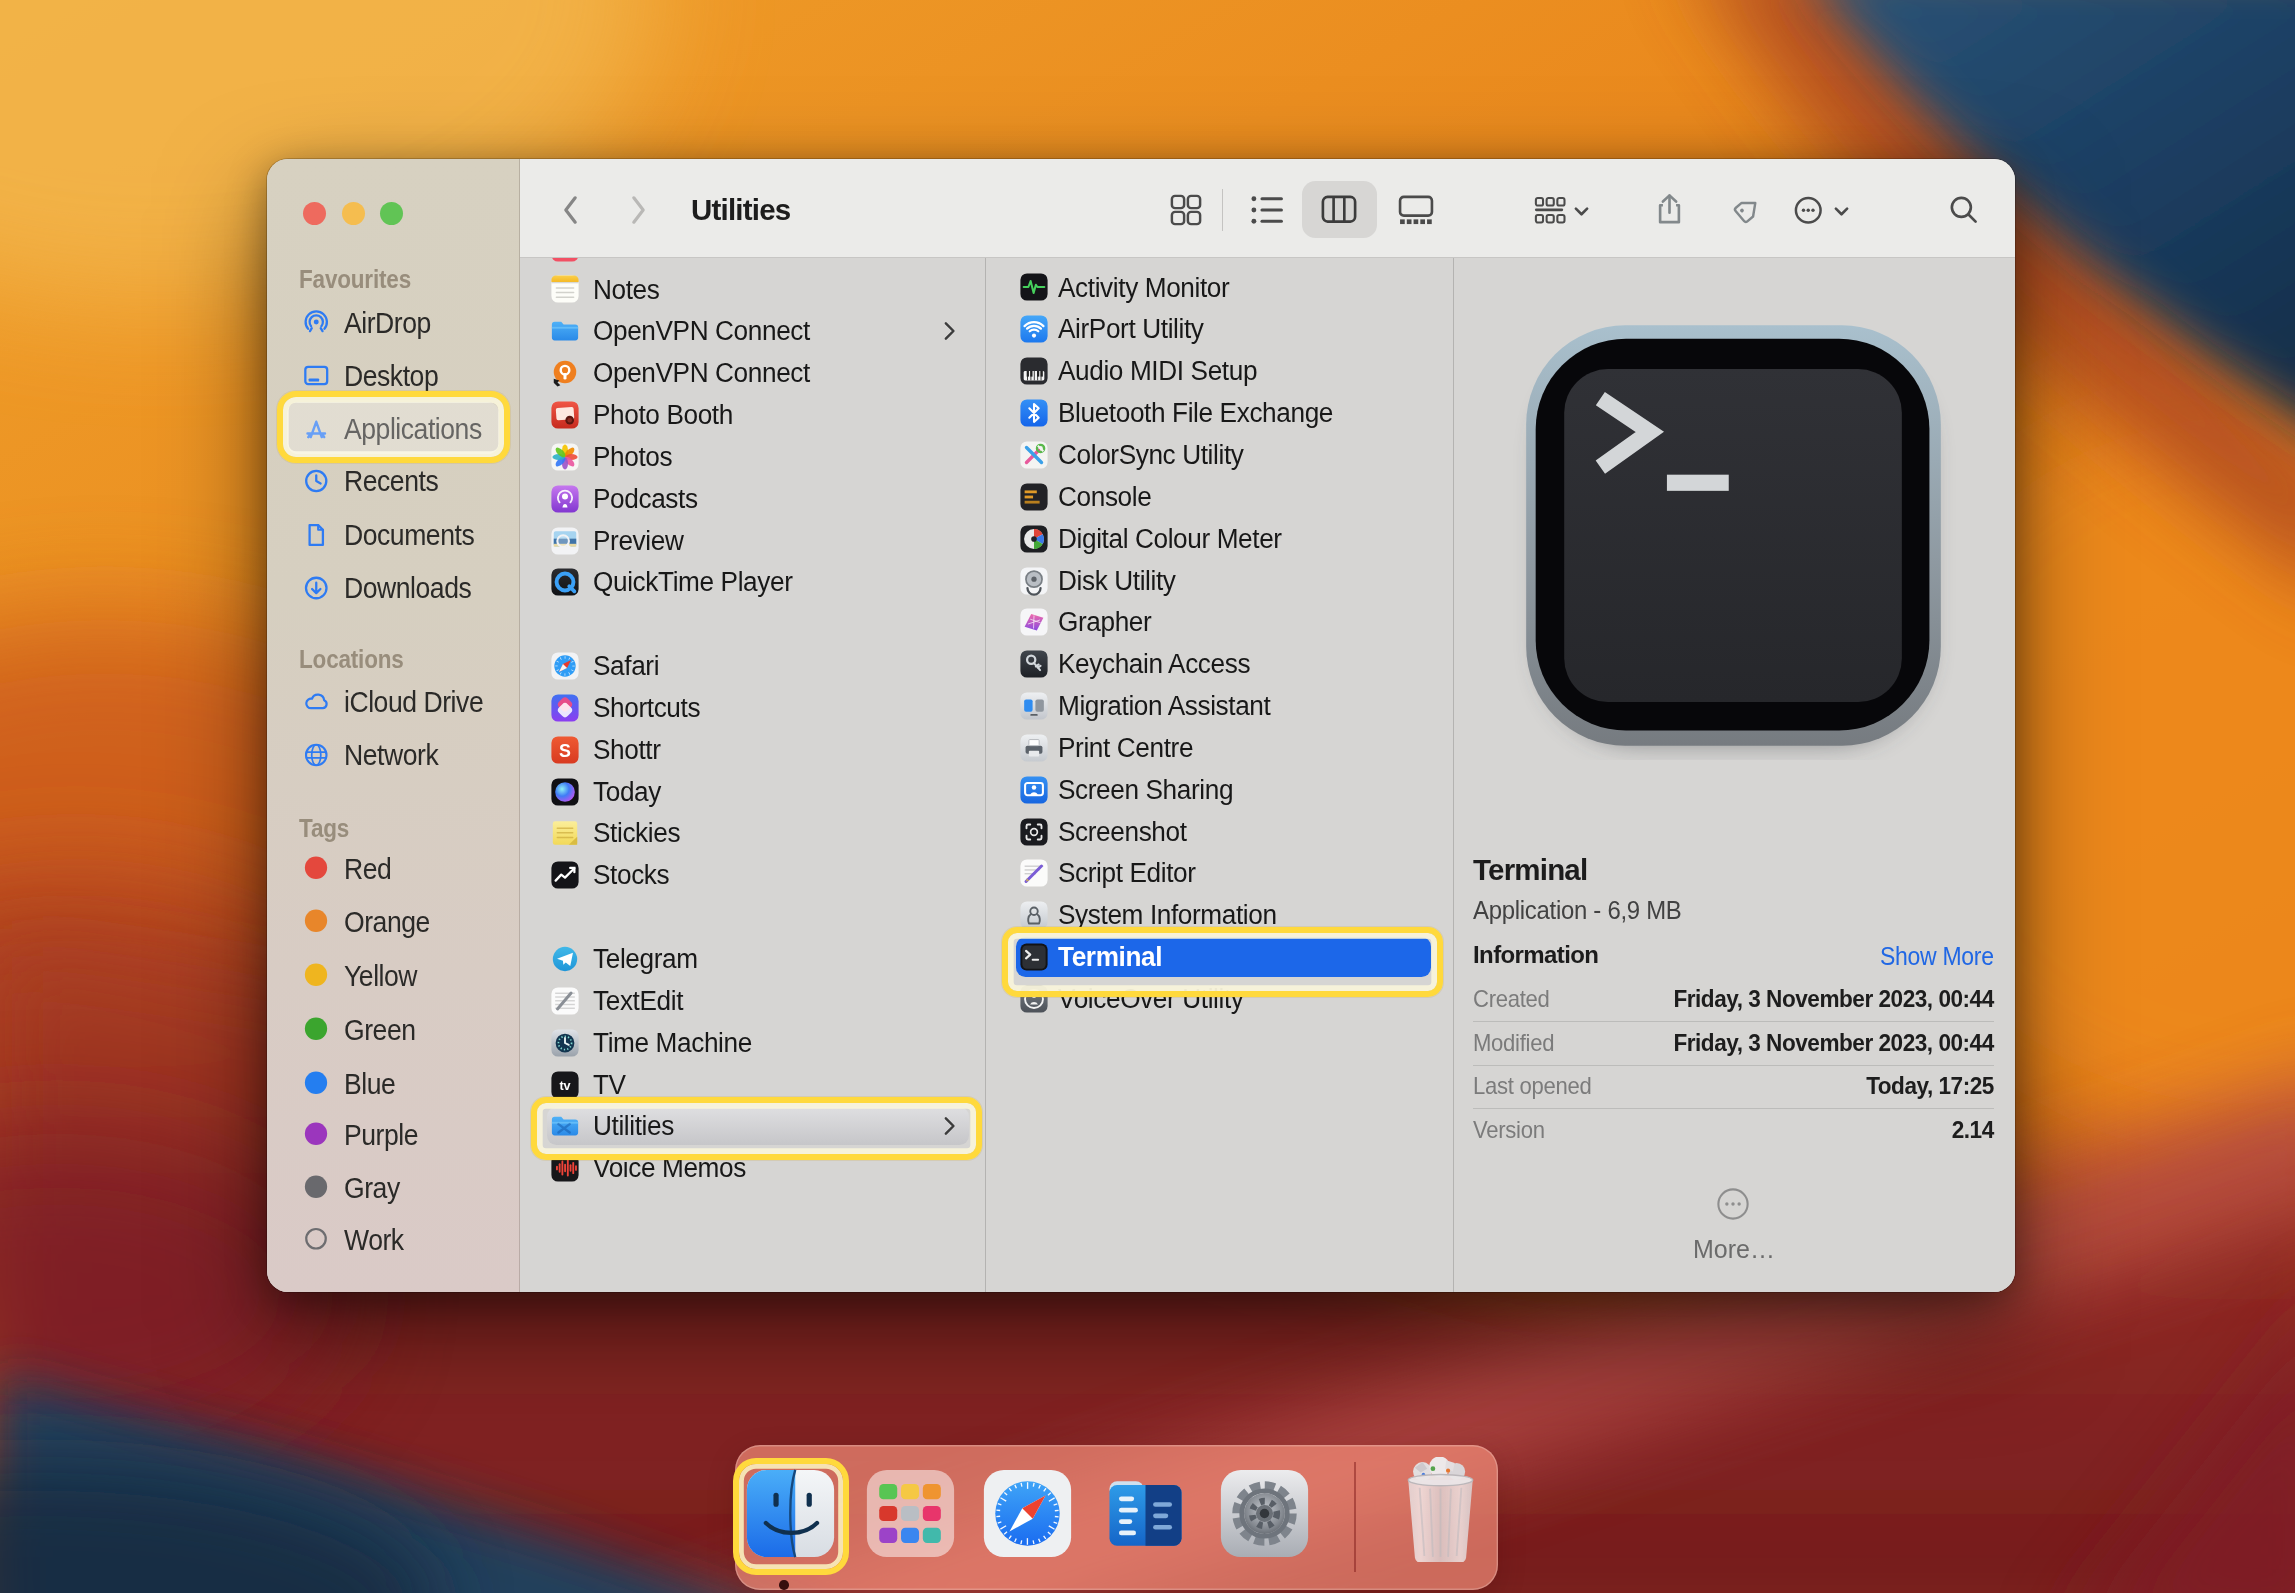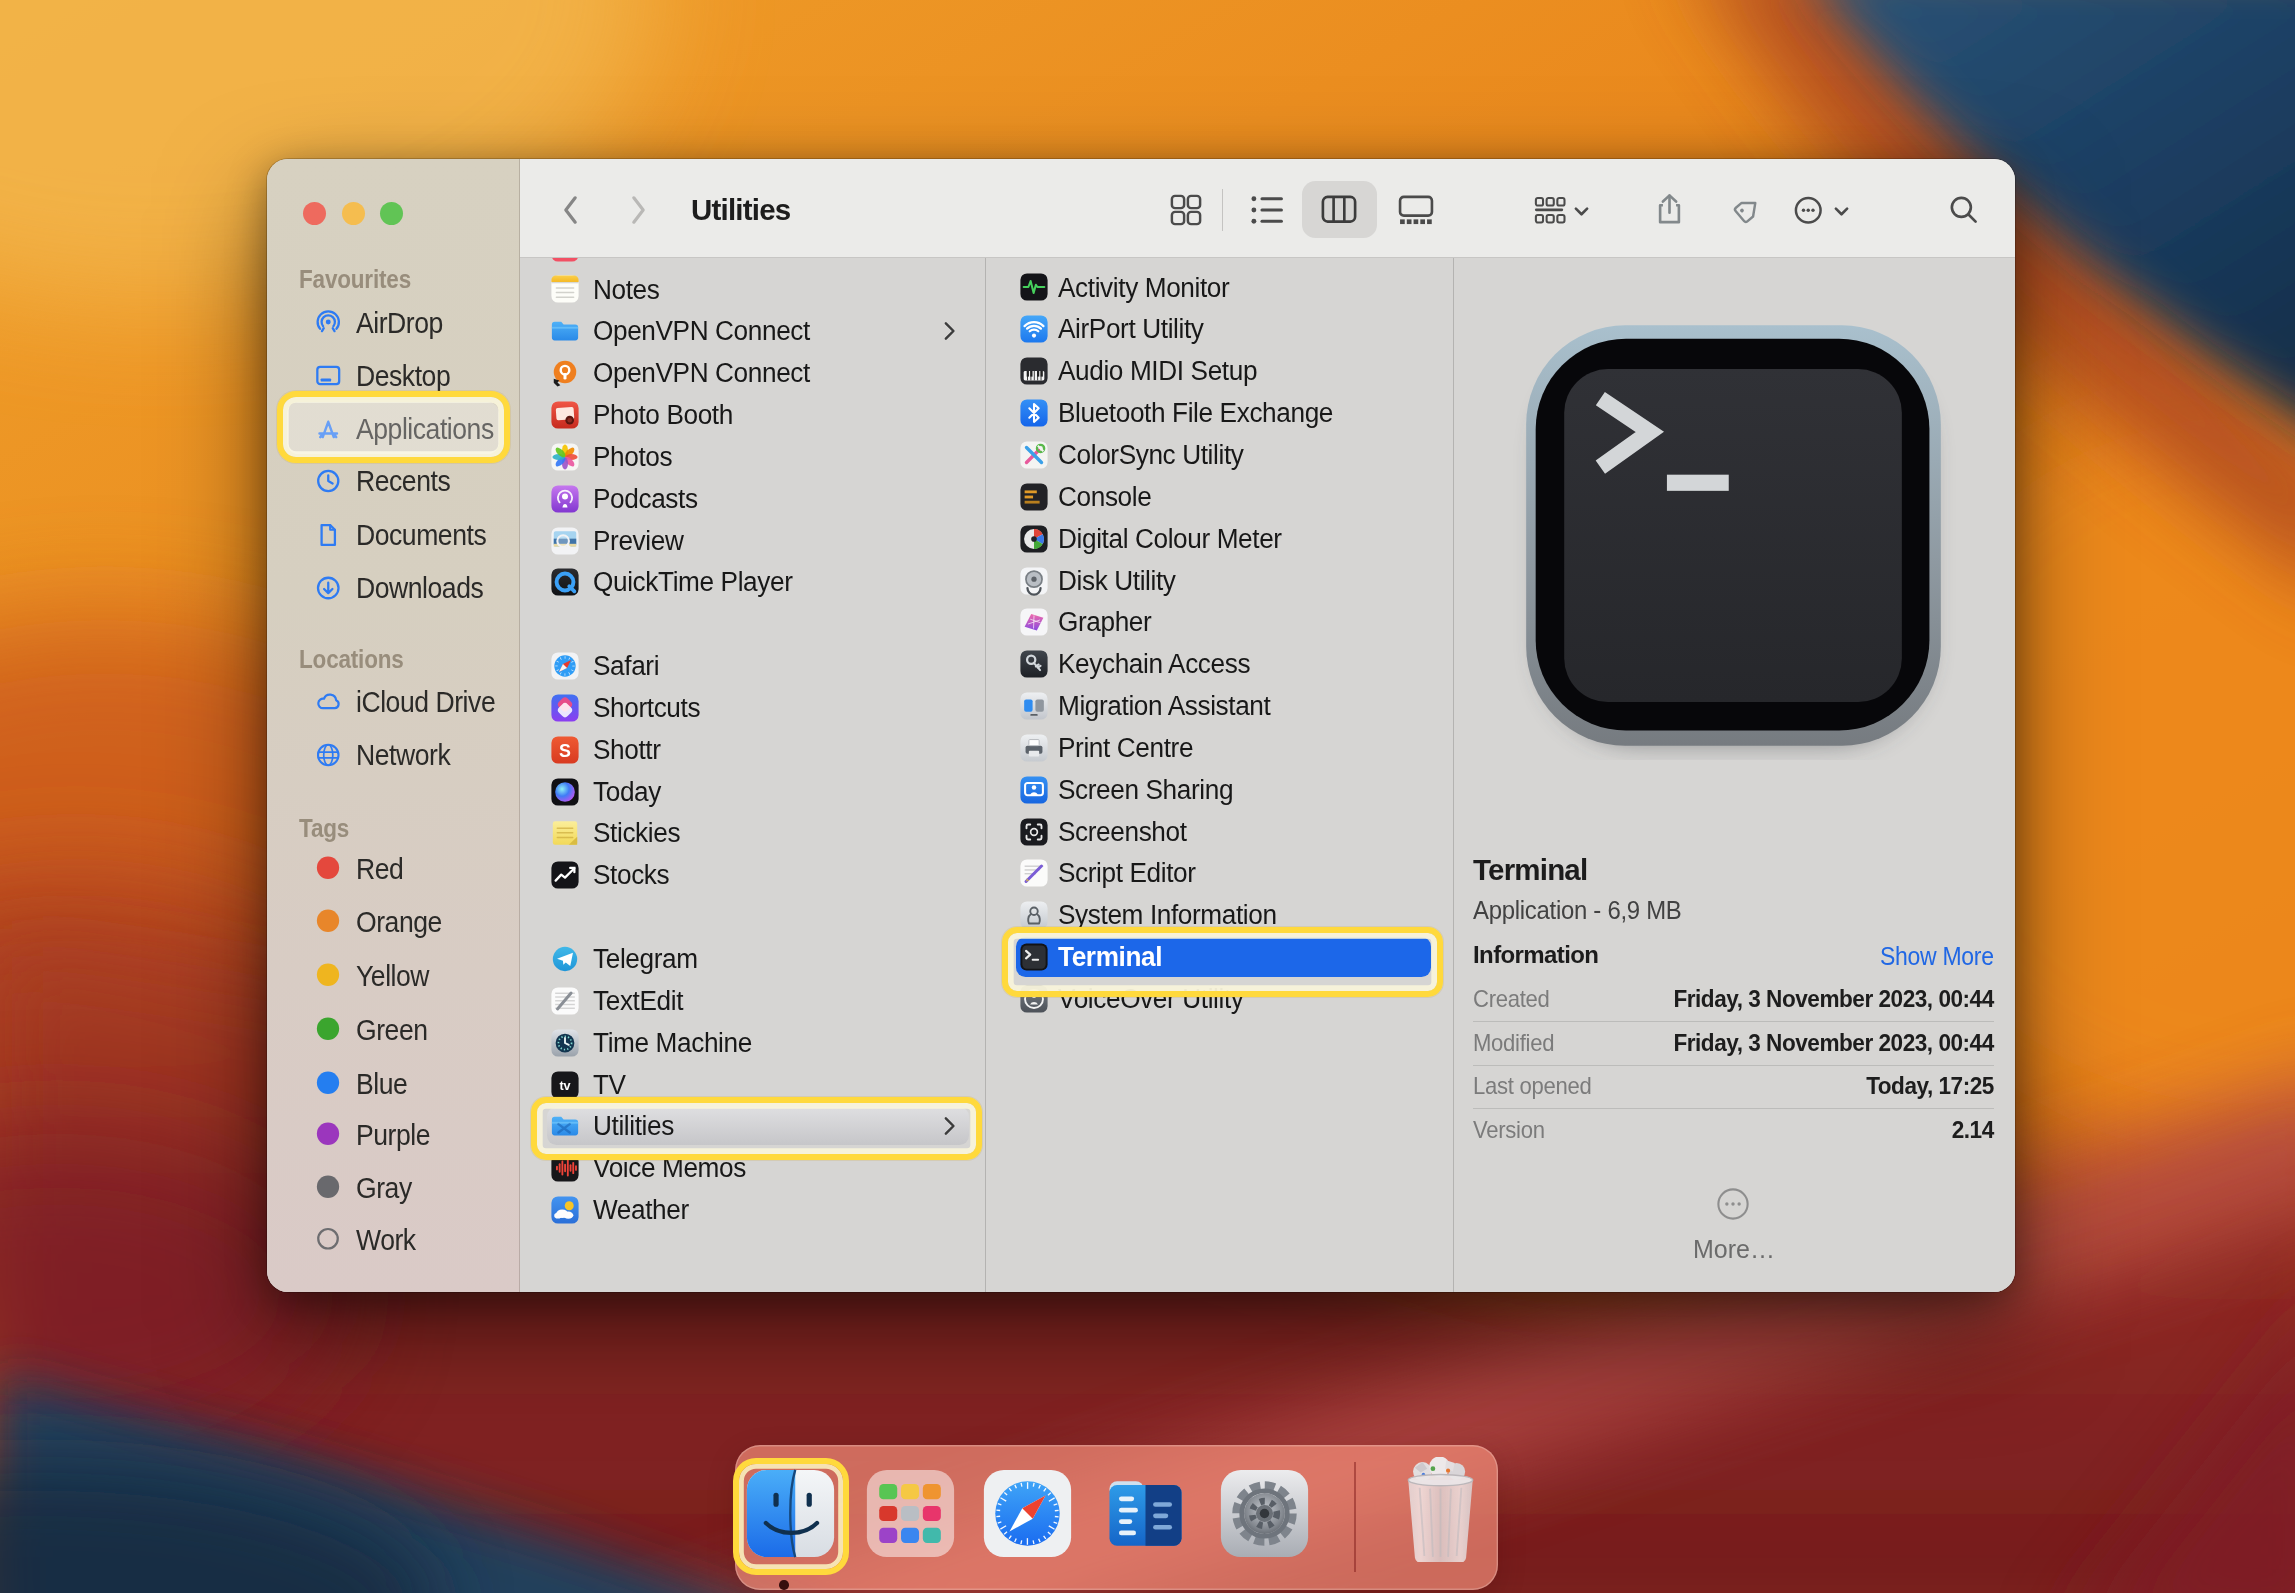--- a/index.html
+++ b/index.html
@@ -2,21 +2,21 @@
 <html style="font-size:15px"><head><meta charset="utf-8">
 <style>
 *{margin:0;padding:0;box-sizing:border-box}
 html,body{width:2296px;height:1593px;overflow:hidden;background:#e07a18;font-family:"Liberation Sans",sans-serif}
 #stage{position:relative;width:2296px;height:1593px;overflow:hidden}
 #wp{position:absolute;left:0;top:0}
 #win{position:absolute;left:267px;top:159px;width:1748px;height:1133px;border-radius:21px;background:#d6d5d3;box-shadow:0 43px 105px rgba(0,0,0,0.5),0 9.5px 38px rgba(0,0,0,0.35),0 0 0 1px rgba(0,0,0,0.18);overflow:hidden}
 #sidebar{position:absolute;left:0;top:0;width:253px;height:1133px;background:linear-gradient(180deg,#d7d1c1 0%,#d6cfc0 38%,#d8ccc4 72%,#dacac7 100%);border-right:1px solid rgba(90,80,70,0.25)}
 .tl{position:absolute;top:43px;width:23px;height:23px;border-radius:50%}
 .shead{position:absolute;left:32px;font-size:25px;font-weight:bold;color:#988d7c;letter-spacing:-0.2px;white-space:nowrap;transform:translateY(-50%) scaleX(0.9);transform-origin:left center}
-.srow{position:absolute;left:12px;width:274px;height:53px}
+.srow{position:absolute;left:0;width:274px;height:53px}
 .srow .si{position:absolute;left:35px;top:50%;transform:translateY(-50%);width:28.5px;height:28.5px}
 .srow .sl{position:absolute;left:77px;top:50%;transform:translateY(-50%) scaleX(0.90);transform-origin:left center;font-size:29.5px;color:#2b2a28;letter-spacing:-0.5px;white-space:nowrap}
 #toolbar{position:absolute;left:253px;top:0;width:1495px;height:99px;background:#ebebe9;border-bottom:1px solid #c7c6c4}
 #content{position:absolute;left:253px;top:99px;width:1495px;height:1034px;background:#d6d5d3}
 .cdiv{position:absolute;top:0;bottom:0;width:1px;background:#b4b3b1}
 .row{position:absolute;left:0;right:0;height:42px}
 .row .ai{position:absolute;top:5.7px}
 .row .rl{position:absolute;top:50%;transform:translateY(-50%) scaleX(0.97);transform-origin:left center;font-size:27px;color:#181818;letter-spacing:-0.4px;white-space:nowrap}
 .chev{position:absolute;top:50%;transform:translateY(-50%);width:13.3px;height:21px}
 .ann{position:absolute;border:6.7px solid #ffd93c;box-shadow:inset 0 0 0 5.7px rgba(248,243,218,0.95),0 0 0 1px rgba(200,150,0,0.15);border-radius:17px}
@@ -538,36 +538,20 @@
                 <rect x="6.4" y="13.5" width="2" height="5" rx="1" fill="#ee4338"></rect>
                 <rect x="9.3" y="11.0" width="2" height="10" rx="1" fill="#ee4338"></rect>
                 <rect x="12.200000000000001" y="8.0" width="2" height="16" rx="1" fill="#ee4338"></rect>
                 <rect x="15.100000000000001" y="11.5" width="2" height="9" rx="1" fill="#ee4338"></rect>
                 <rect x="18.0" y="7.0" width="2" height="18" rx="1" fill="#ee4338"></rect>
                 <rect x="20.9" y="12.0" width="2" height="8" rx="1" fill="#ee4338"></rect>
                 <rect x="23.799999999999997" y="9.5" width="2" height="13" rx="1" fill="#ee4338"></rect>
                 <rect x="26.699999999999996" y="13.0" width="2" height="6" rx="1" fill="#ee4338"></rect>
               </svg></span>
             <span class="rl" style="left:73px">Voice Memos</span>
-          </div>
-<div class="row" style="top:931px">
-            <span class="ai" style="left:30px"><svg viewBox="0 0 32 32" width="30" height="30">
-                <defs>
-                  <linearGradient id="g25" x1="0" y1="0" x2="0" y2="1">
-                    <stop offset="0" stop-color="#4394f0"></stop>
-                    <stop offset="1" stop-color="#2a6fd8"></stop>
-                  </linearGradient>
-                </defs>
-                <rect x="1.5" y="1.5" width="29" height="29" rx="7" fill="url(#g25)"></rect>
-                <circle cx="20.5" cy="11.5" r="4.8" fill="#f7c425"></circle>
-                <ellipse cx="13" cy="20" rx="6.4" ry="4.6" fill="#fdfdfd"></ellipse>
-                <ellipse cx="19.5" cy="21.5" rx="5.4" ry="3.8" fill="#fdfdfd"></ellipse>
-                <ellipse cx="8.5" cy="22" rx="4" ry="3" fill="#fdfdfd"></ellipse>
-              </svg></span>
-            <span class="rl" style="left:73px">Weather</span>
           </div>
 </div>
 <div style="position:absolute;left:465px;top:0;width:468px;height:1033px;overflow:hidden">
 <div class="row" style="top:8.6px">
             <span class="ai" style="left:34px"><svg viewBox="0 0 32 32" width="30" height="30">
                 <defs></defs>
                 <rect x="1.5" y="1.5" width="29" height="29" rx="7" fill="#141418"></rect>
                 <path d="M5,16 H10 L12.4,9.6 L15.6,22.4 L18,13.6 L19.6,16 H27" stroke="#46d05c" stroke-width="2.2" fill="none" stroke-linejoin="round" stroke-linecap="round"></path>
               </svg></span>
             <span class="rl" style="left:73px">Activity Monitor</span>

